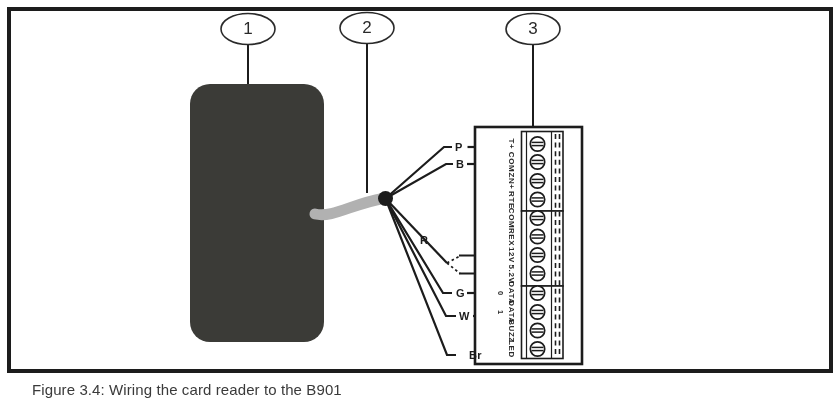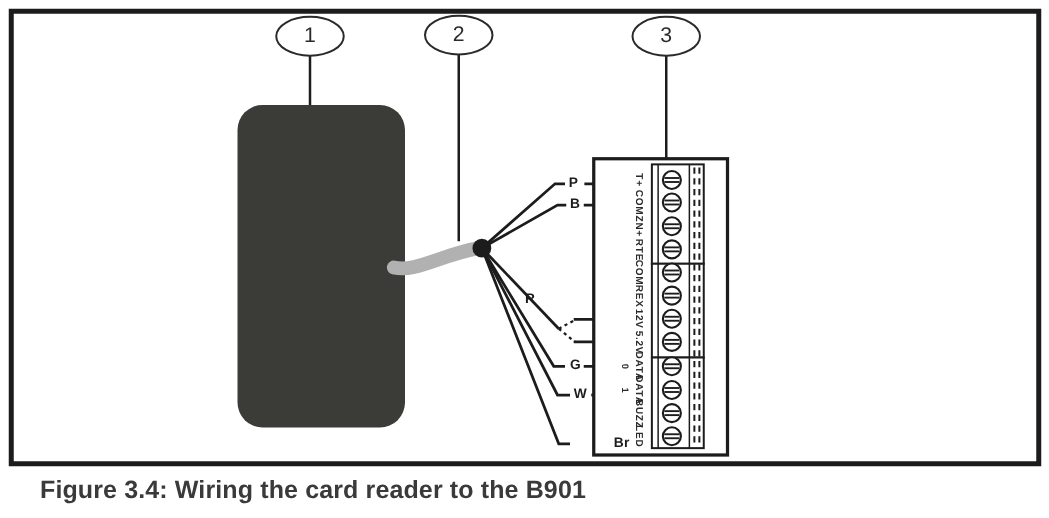--- a/index.html
+++ b/index.html
@@ -19,21 +19,21 @@
   }
   .term-lbl{
     font-size:8px;font-weight:700;letter-spacing:0.6px;color:#2a2a2a;
     transform:translate(-50%,-50%) rotate(90deg);
   }
   .bit-lbl{
     font-size:7.5px;font-weight:700;color:#2a2a2a;
     transform:translate(-50%,-50%) rotate(90deg);
   }
   .caption{
-    font-size:20px;font-weight:700;letter-spacing:0.1px;color:#3a3a3a;
+    font-size:15px;font-weight:400;letter-spacing:0.1px;color:#3a3a3a;
   }
 </style>
 </head>
 <body>
 
 <div class="stage">
 
   <svg width="839" height="414" viewBox="0 0 839 414">
     <defs>
       <g id="screw">
@@ -106,21 +106,21 @@
 
   <span class="lbl callout-num" style="left:248px;top:29px;">1</span>
   <span class="lbl callout-num" style="left:367px;top:28px;">2</span>
   <span class="lbl callout-num" style="left:533px;top:29px;">3</span>
 
   <span class="lbl wire-lbl" style="left:455px;top:147px;">P</span>
   <span class="lbl wire-lbl" style="left:456px;top:164px;">B</span>
   <span class="lbl wire-lbl" style="left:420px;top:240px;">R</span>
   <span class="lbl wire-lbl" style="left:456px;top:293px;">G</span>
   <span class="lbl wire-lbl" style="left:459px;top:316px;">W</span>
-  <span class="lbl wire-lbl" style="left:481px;top:355px;padding-left:10px;">Br</span>
+  <span class="lbl wire-lbl" style="left:459px;top:355px;padding-left:10px;">Br</span>
 
   <span class="lbl bit-lbl" style="left:500px;top:293px;">0</span>
   <span class="lbl bit-lbl" style="left:500px;top:312px;">1</span>
 
   <span class="lbl term-lbl" style="left:511px;top:144px;">T+</span>
   <span class="lbl term-lbl" style="left:511px;top:162px;">COM</span>
   <span class="lbl term-lbl" style="left:511px;top:181px;">ZN+</span>
   <span class="lbl term-lbl" style="left:511px;top:199.5px;">RTE</span>
   <span class="lbl term-lbl" style="left:511px;top:218px;">COM</span>
   <span class="lbl term-lbl" style="left:511px;top:236.5px;">REX</span>

